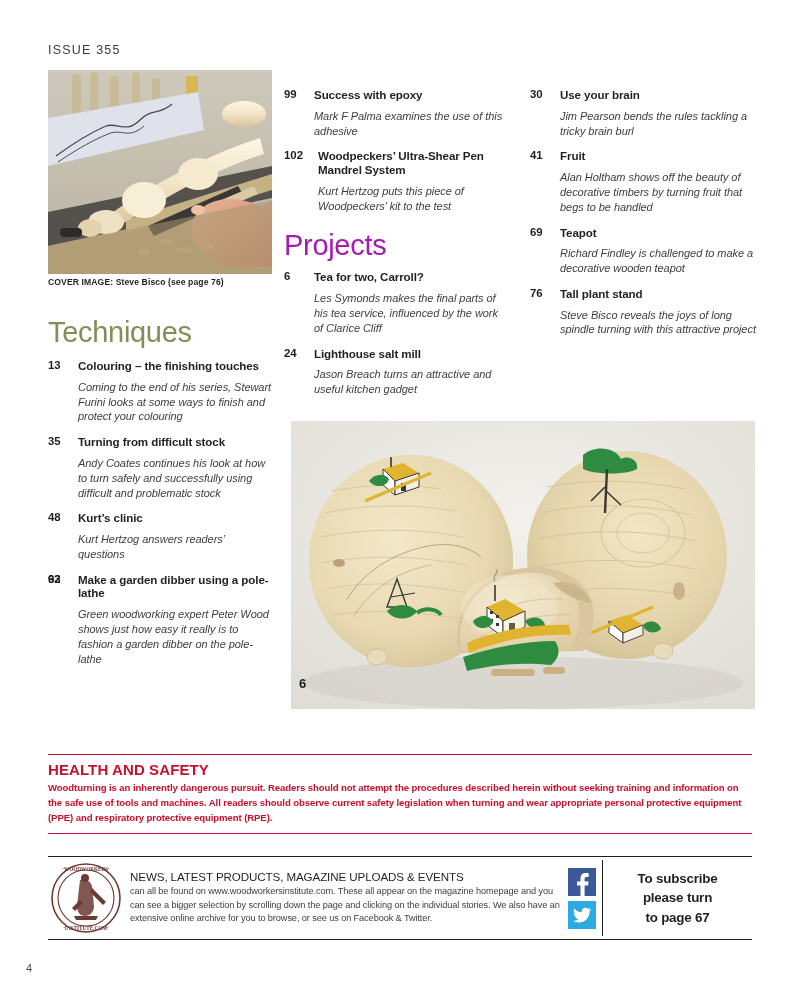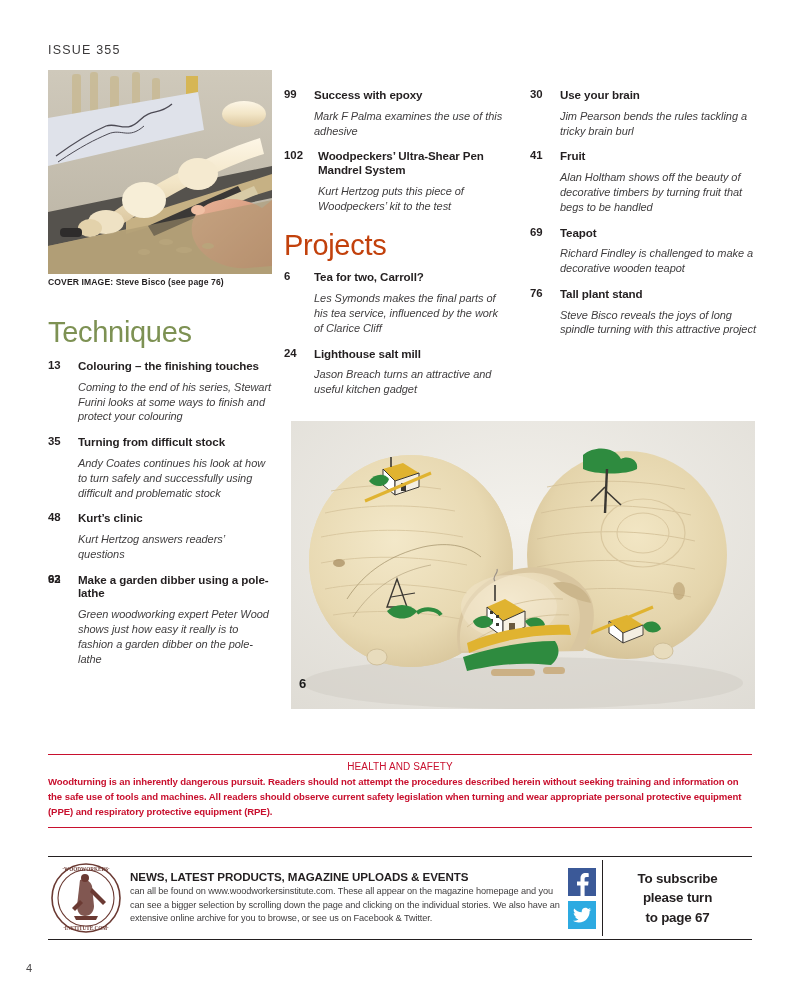--- a/index.html
+++ b/index.html
@@ -32,21 +32,21 @@
     font-size: 8.6px; font-weight: bold; letter-spacing: .1px;
     color: #231f20;
   }
 
   
   .sec-head {
     font-size: 29px; font-weight: 400; letter-spacing: -.3px;
     line-height: 1;
   }
   .sec-head.green  { color: #7d9153; }
-  .sec-head.purple { color: #c2410c; }
+  .sec-head.purple { color: #a21caf; }
 
   
   .col { position: absolute; }
   .entry { position: relative; margin-bottom: 11px; }
   .entry .pg {
     position: absolute; left: 0; top: 0;
     font-size: 11.4px; font-weight: bold; color: #231f20;
   }
   .entry .body { margin-left: 30px; }
   .entry .ttl {
@@ -71,40 +71,40 @@
     font-size: 13px; font-weight: bold; color: #1a1a1a;
   }
 
   
   .hs {
     position: absolute; left: 48px; top: 754px; width: 704px;
     border-top: 1.6px solid #c8102e; border-bottom: 1.6px solid #c8102e;
     padding: 6px 0 7px 0;
   }
   .hs-title {
-    font-size: 10px; font-weight: normal; color: #c8102e;
-    letter-spacing: .1px; margin-bottom: 3px; text-align: center;
+    font-size: 15px; font-weight: bold; color: #c8102e;
+    letter-spacing: .1px; margin-bottom: 3px;
   }
   .hs-body {
     font-size: 9.6px; font-weight: bold; color: #c8102e;
     line-height: 1.55; letter-spacing: -.1px;
   }
 
   
   .footer-band {
     position: absolute; left: 48px; top: 856px; width: 704px;
     border-top: 1.6px solid #231f20; border-bottom: 1.6px solid #231f20;
     height: 84px;
     display: flex; align-items: center;
   }
   .logo-wrap { width: 78px; flex: 0 0 78px; padding-left: 2px; }
   .logo-wrap svg { display: block; width: 72px; height: 72px; }
   .news-block { flex: 1 1 auto; padding: 0 8px 0 4px; }
   .news-title {
-    font-size: 11.6px; font-weight: bold; color: #231f20;
+    font-size: 11.6px; font-weight: normal; color: #231f20;
     letter-spacing: -.1px; margin-bottom: 2px;
   }
   .news-body {
     font-size: 9.2px; color: #3f3d3e; line-height: 1.48;
     letter-spacing: -.1px;
   }
   .social {
     flex: 0 0 34px; display: flex; flex-direction: column;
     gap: 5px; align-items: center; padding-right: 6px;
   }

